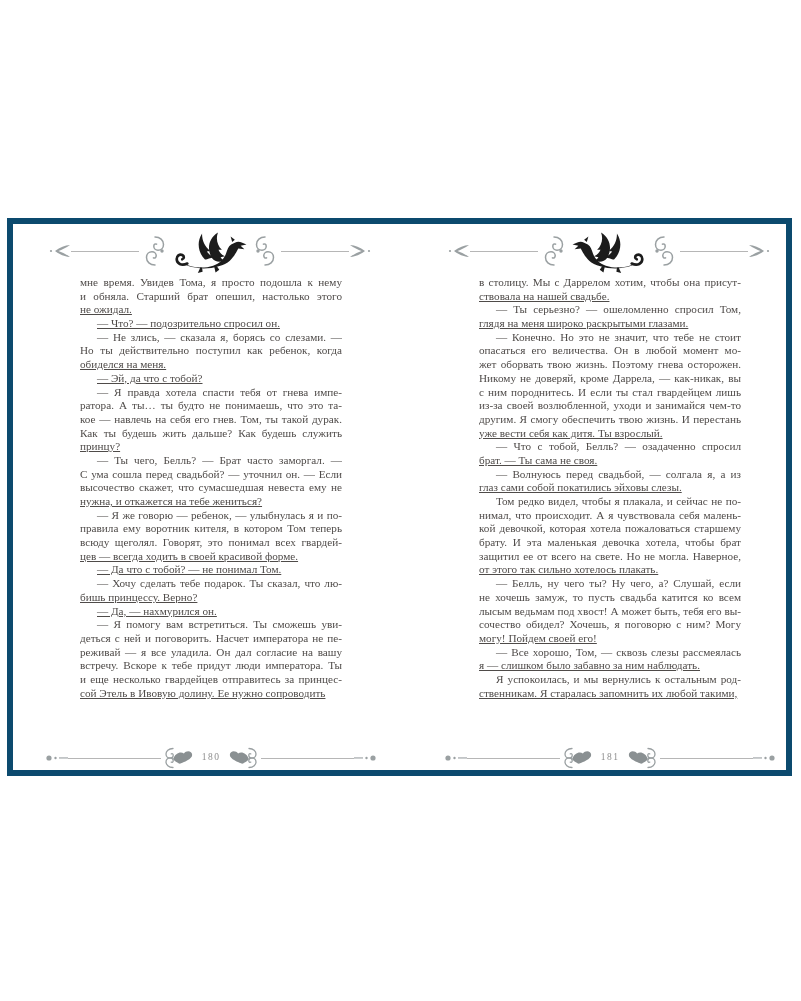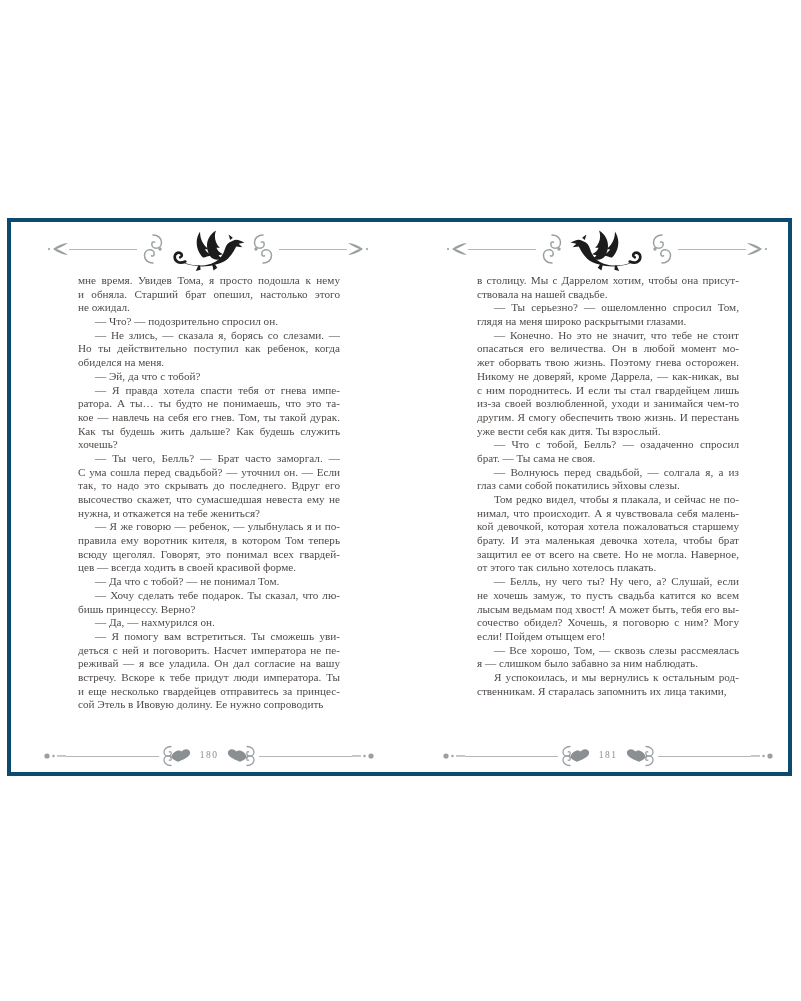--- a/index.html
+++ b/index.html
@@ -3,21 +3,21 @@
 <meta charset="utf-8">
 <style>
   html,body{margin:0;padding:0;}
   body{
     width:801px;height:1001px;background:#ffffff;position:relative;
     font-family:"Liberation Serif","DejaVu Serif",serif;
     overflow:hidden;
   }
   .spread{
     position:absolute;left:7px;top:218px;width:785px;height:558px;
-    background:#ffffff;border:4px solid #0c4a6e;box-sizing:border-box;
+    background:#ffffff;border:6px solid #0c4a6e;box-sizing:border-box;
   }
   .page{position:absolute;top:0;width:392px;height:100%;}
   .page.left{left:0;}
   .page.right{left:399px;}
 
   
   .header{
     position:absolute;left:36px;top:5px;width:322px;height:44px;
     display:flex;align-items:center;
   }
@@ -27,21 +27,21 @@
   .orn-dragon{margin:0 2px;flex:0 0 auto;position:relative;top:2px;}
   .orn-fleuron{flex:0 0 auto;}
   .mirror{transform:scaleX(-1);}
 
   
   .text-col{
     position:absolute;left:67px;top:52px;width:262px;
     color:#4f4b49;font-size:11.2px;line-height:13.68px;
   }
   .ln{text-align:justify;text-align-last:justify;}
-  .ln.last{text-align-last:left;}
+  .ln.last{text-align-last:left;text-decoration:underline;}
   .ln.ind{text-indent:17px;}
 
   
   .footer{
     position:absolute;left:33px;top:524px;width:330px;height:20px;
     display:flex;align-items:center;
   }
   .f-num{
     color:#8d8d8d;font-size:9.5px;letter-spacing:1.5px;margin:0 5px;
     line-height:1;flex:0 0 auto;
@@ -99,24 +99,23 @@
         <div class="ln last">не ожидал.</div>
         <div class="ln last ind">— Что? — подозрительно спросил он.</div>
         <div class="ln ind">— Не злись, — сказала я, борясь со слезами. —</div>
         <div class="ln">Но ты действительно поступил как ребенок, когда</div>
         <div class="ln last">обиделся на меня.</div>
         <div class="ln last ind">— Эй, да что с тобой?</div>
         <div class="ln ind">— Я правда хотела спасти тебя от гнева импе-</div>
         <div class="ln">ратора. А ты… ты будто не понимаешь, что это та-</div>
         <div class="ln">кое — навлечь на себя его гнев. Том, ты такой дурак.</div>
         <div class="ln">Как ты будешь жить дальше? Как будешь служить</div>
-        <div class="ln last">хочешь?</div>
+        <div class="ln last">принцу?</div>
         <div class="ln ind">— Ты чего, Белль? — Брат часто заморгал. —</div>
         <div class="ln">С ума сошла перед свадьбой? — уточнил он. — Если</div>
-        <div class="ln">так, то надо это скрывать до последнего. Вдруг его</div>
         <div class="ln">высочество скажет, что сумасшедшая невеста ему не</div>
         <div class="ln last">нужна, и откажется на тебе жениться?</div>
         <div class="ln ind">— Я же говорю — ребенок, — улыбнулась я и по-</div>
         <div class="ln">правила ему воротник кителя, в котором Том теперь</div>
         <div class="ln">всюду щеголял. Говорят, это понимал всех гвардей-</div>
         <div class="ln last">цев — всегда ходить в своей красивой форме.</div>
         <div class="ln last ind">— Да что с тобой? — не понимал Том.</div>
         <div class="ln ind">— Хочу сделать тебе подарок. Ты сказал, что лю-</div>
         <div class="ln last">бишь принцессу. Верно?</div>
         <div class="ln last ind">— Да, — нахмурился он.</div>
@@ -220,25 +219,25 @@
         <div class="ln ind">Том редко видел, чтобы я плакала, и сейчас не по-</div>
         <div class="ln">нимал, что происходит. А я чувствовала себя малень-</div>
         <div class="ln">кой девочкой, которая хотела пожаловаться старшему</div>
         <div class="ln">брату. И эта маленькая девочка хотела, чтобы брат</div>
         <div class="ln">защитил ее от всего на свете. Но не могла. Наверное,</div>
         <div class="ln last">от этого так сильно хотелось плакать.</div>
         <div class="ln ind">— Белль, ну чего ты? Ну чего, а? Слушай, если</div>
         <div class="ln">не хочешь замуж, то пусть свадьба катится ко всем</div>
         <div class="ln">лысым ведьмам под хвост! А может быть, тебя его вы-</div>
         <div class="ln">сочество обидел? Хочешь, я поговорю с ним? Могу</div>
-        <div class="ln last">если! Пойдем отыщем его!</div>
+        <div class="ln last">могу! Пойдем своей его!</div>
         <div class="ln ind">— Все хорошо, Том, — сквозь слезы рассмеялась</div>
         <div class="ln last">я — слишком было забавно за ним наблюдать.</div>
         <div class="ln ind">Я успокоилась, и мы вернулись к остальным род-</div>
-        <div class="ln last">ственникам. Я старалась запомнить их лица такими,</div>
+        <div class="ln last">ственникам. Я старалась запомнить их любой такими,</div>
       </div>
 
     <div class="footer">
       <svg class="f-end" width="22" height="10" viewBox="0 0 22 10">
         <circle cx="3" cy="5" r="2.6" fill="#9aa0a2"></circle>
         <circle cx="9.5" cy="5" r="1.2" fill="#9aa0a2"></circle>
         <rect x="13" y="4.4" width="9" height="1.1" fill="#9aa0a2"></rect>
       </svg>
       <div class="rule"></div>
       <svg class="f-orn" width="28" height="22" viewBox="0 0 28 22">

